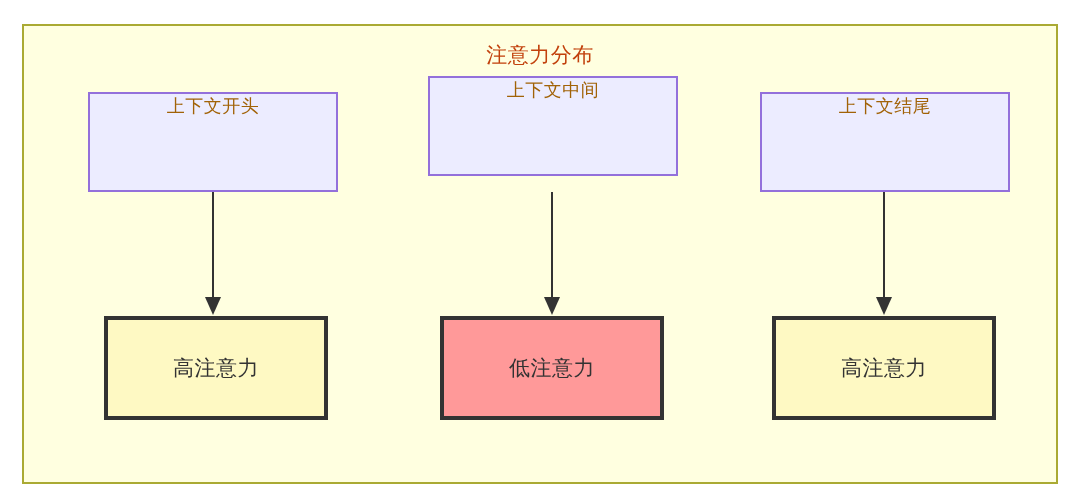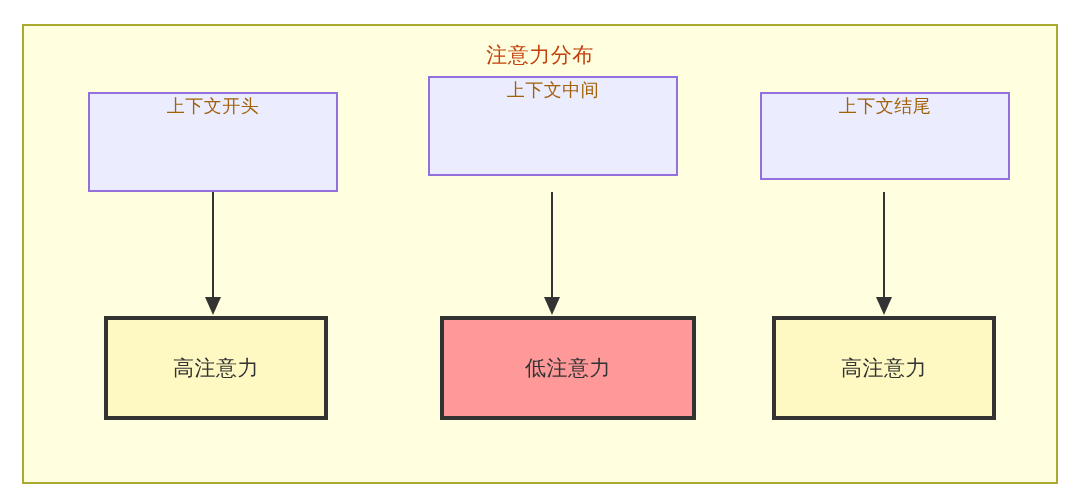--- a/index.html
+++ b/index.html
@@ -70,25 +70,25 @@
     font-size: 21px;
     color: #333333;
     letter-spacing: 0.5px;
   }
   .node-bottom.high { background: #fef9c3; }
   .node-bottom.low  { background: #ff9999; }
 
   
   #node-top-0 { left: 88px;  top: 92px; width: 250px; height: 100px; }
   #node-top-1 { left: 428px; top: 76px; width: 250px; height: 100px; }
-  #node-top-2 { left: 760px; top: 92px; width: 250px; height: 88px; }
+  #node-top-2 { left: 760px; top: 92px; width: 250px; height: 100px; }
 
   
   #node-bottom-0 { left: 104px; top: 316px; width: 224px; height: 104px; }
-  #node-bottom-1 { left: 440px; top: 316px; width: 256px; height: 104px; }
+  #node-bottom-1 { left: 440px; top: 316px; width: 224px; height: 104px; }
   #node-bottom-2 { left: 772px; top: 316px; width: 224px; height: 104px; }
 
   
   .edge-layer {
     position: absolute;
     left: 0;
     top: 0;
     width: 1080px;
     height: 496px;
     pointer-events: none;

